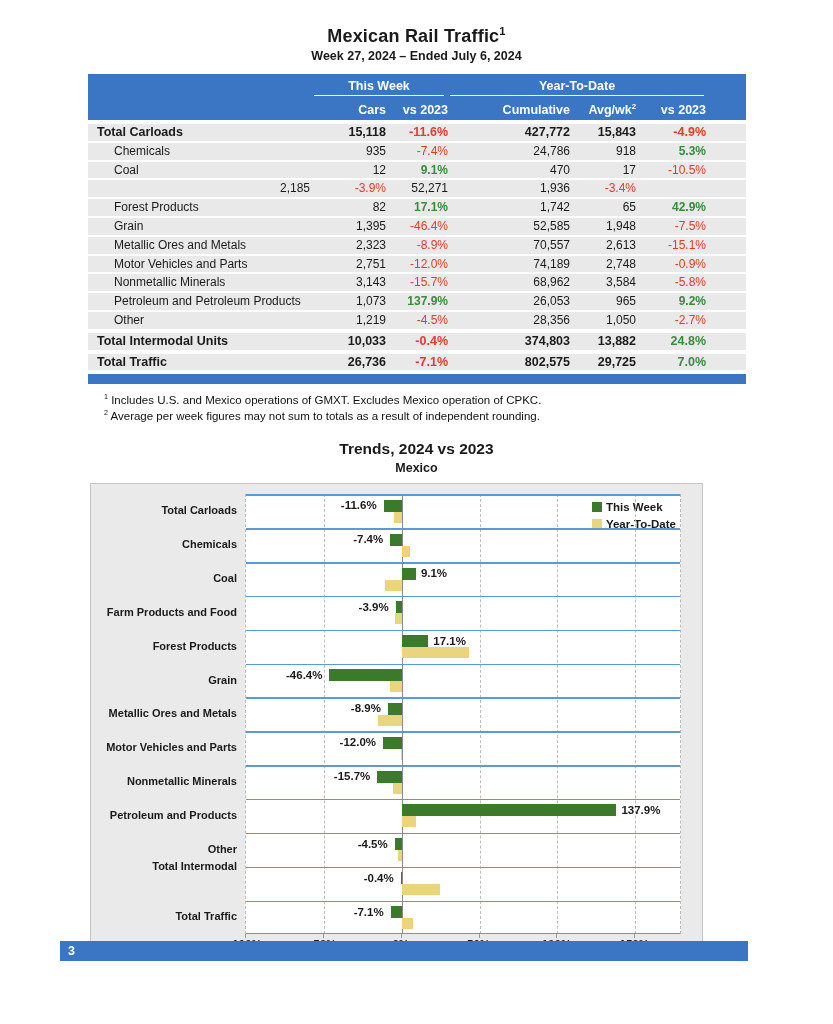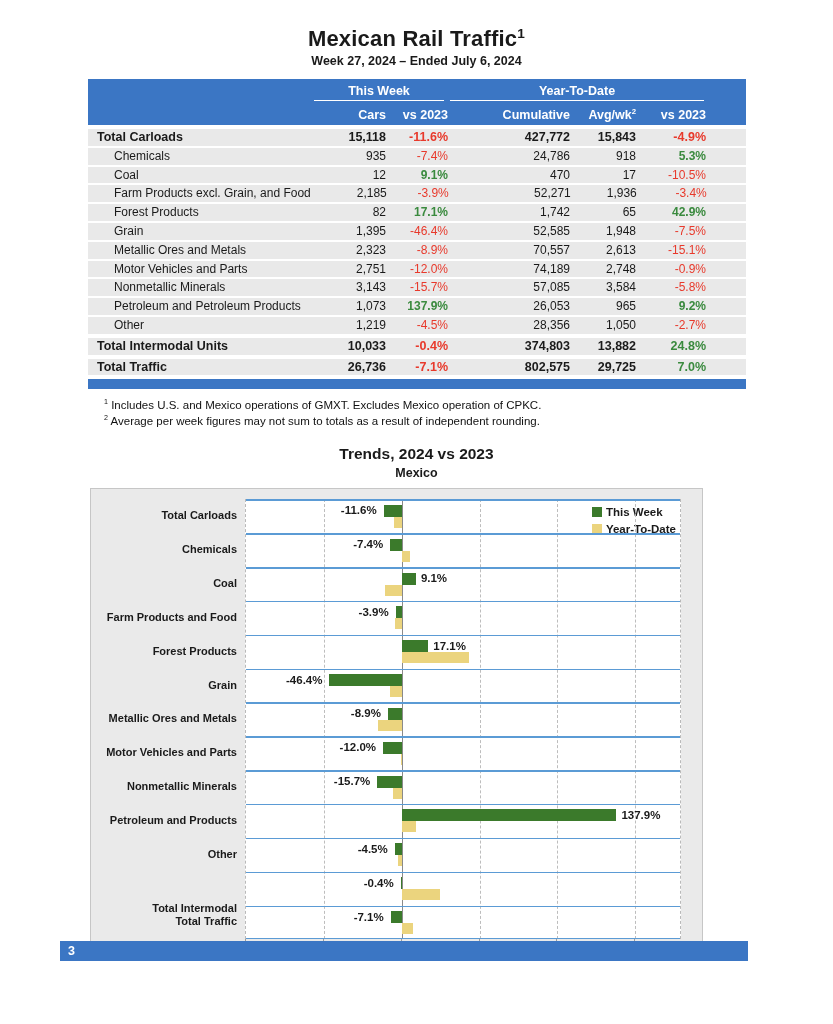--- a/index.html
+++ b/index.html
@@ -10,21 +10,21 @@
   *{box-sizing:border-box;}
   html,body{margin:0;padding:0;}
   body{
     width:833px;height:1024px;position:relative;background:#ffffff;
     font-family:"Liberation Sans","DejaVu Sans",sans-serif;color:#1a1a1a;
     overflow:hidden;
   }
   sup{font-size:62%;vertical-align:super;line-height:0;}
 
   
-  .doc-title{margin-top:26px;text-align:center;font-size:22px;font-weight:bold;letter-spacing:0.2px;}
+  .doc-title{margin-top:26px;text-align:center;font-size:18px;font-weight:bold;letter-spacing:0.2px;}
   .doc-subtitle{margin-top:2px;text-align:center;font-size:12.5px;font-weight:bold;}
 
   
   .rail-table{margin:11px 0 0 88px;width:658px;font-size:12px;}
   .grid{display:grid;grid-template-columns:1fr 76px 62px 122px 66px 70px;padding-right:40px;align-items:center;}
   .thead{background:var(--blue);color:#fff;font-weight:bold;font-size:12.5px;}
   .thead .grow{height:22px;padding-top:5px;}
   .gspan{text-align:center;border-bottom:1.5px solid #fff;padding-bottom:2px;}
   .gspan.tw{grid-column:2 / span 2;margin:0 4px;}
   .gspan.ytd{grid-column:4 / span 3;margin:0 2px;}
@@ -107,21 +107,20 @@
       </div>
       <div class="grid row">
         <div class="cell-label">Coal</div>
         <div class="num">12</div>
         <div class="num pct pos">9.1%</div>
         <div class="num">470</div>
         <div class="num">17</div>
         <div class="num pct neg">-10.5%</div>
       </div>
       <div class="grid row">
-        <div class="cell-label">Farm Products excl. Grain, and Food</div>
         <div class="num">2,185</div>
         <div class="num pct neg">-3.9%</div>
         <div class="num">52,271</div>
         <div class="num">1,936</div>
         <div class="num pct neg">-3.4%</div>
       </div>
       <div class="grid row">
         <div class="cell-label">Forest Products</div>
         <div class="num">82</div>
         <div class="num pct pos">17.1%</div>
@@ -150,21 +149,21 @@
         <div class="num">2,751</div>
         <div class="num pct neg">-12.0%</div>
         <div class="num">74,189</div>
         <div class="num">2,748</div>
         <div class="num pct neg">-0.9%</div>
       </div>
       <div class="grid row">
         <div class="cell-label">Nonmetallic Minerals</div>
         <div class="num">3,143</div>
         <div class="num pct neg">-15.7%</div>
-        <div class="num">57,085</div>
+        <div class="num">68,962</div>
         <div class="num">3,584</div>
         <div class="num pct neg">-5.8%</div>
       </div>
       <div class="grid row">
         <div class="cell-label">Petroleum and Petroleum Products</div>
         <div class="num">1,073</div>
         <div class="num pct pos">137.9%</div>
         <div class="num">26,053</div>
         <div class="num">965</div>
         <div class="num pct pos">9.2%</div>
@@ -280,21 +279,21 @@
     <div class="cat" style="top: 53.7692px;">Chemicals</div>
     <div class="cat" style="top: 87.6154px;">Coal</div>
     <div class="cat" style="top: 121.462px;">Farm Products and Food</div>
     <div class="cat" style="top: 155.308px;">Forest Products</div>
     <div class="cat" style="top: 189.154px;">Grain</div>
     <div class="cat" style="top: 223px;">Metallic Ores and Metals</div>
     <div class="cat" style="top: 256.846px;">Motor Vehicles and Parts</div>
     <div class="cat" style="top: 290.692px;">Nonmetallic Minerals</div>
     <div class="cat" style="top: 324.538px;">Petroleum and Products</div>
     <div class="cat" style="top: 358.385px;">Other</div>
-    <div class="cat" style="top: 413px; padding-left: 25px;">Total Intermodal</div>
+    <div class="cat" style="top: 376px; padding-left: 25px;">Total Intermodal</div>
     <div class="cat" style="top: 426.077px;">Total Traffic</div>
     <div class="axis-label" style="left: 122px;">-100%</div>
     <div class="tick" style="left: 154px;"></div>
     <div class="axis-label" style="left: 199.857px;">-50%</div>
     <div class="tick" style="left: 231.857px;"></div>
     <div class="axis-label" style="left: 277.714px;">0%</div>
     <div class="tick" style="left: 309.714px;"></div>
     <div class="axis-label" style="left: 355.571px;">50%</div>
     <div class="tick" style="left: 387.571px;"></div>
     <div class="axis-label" style="left: 433.429px;">100%</div>

